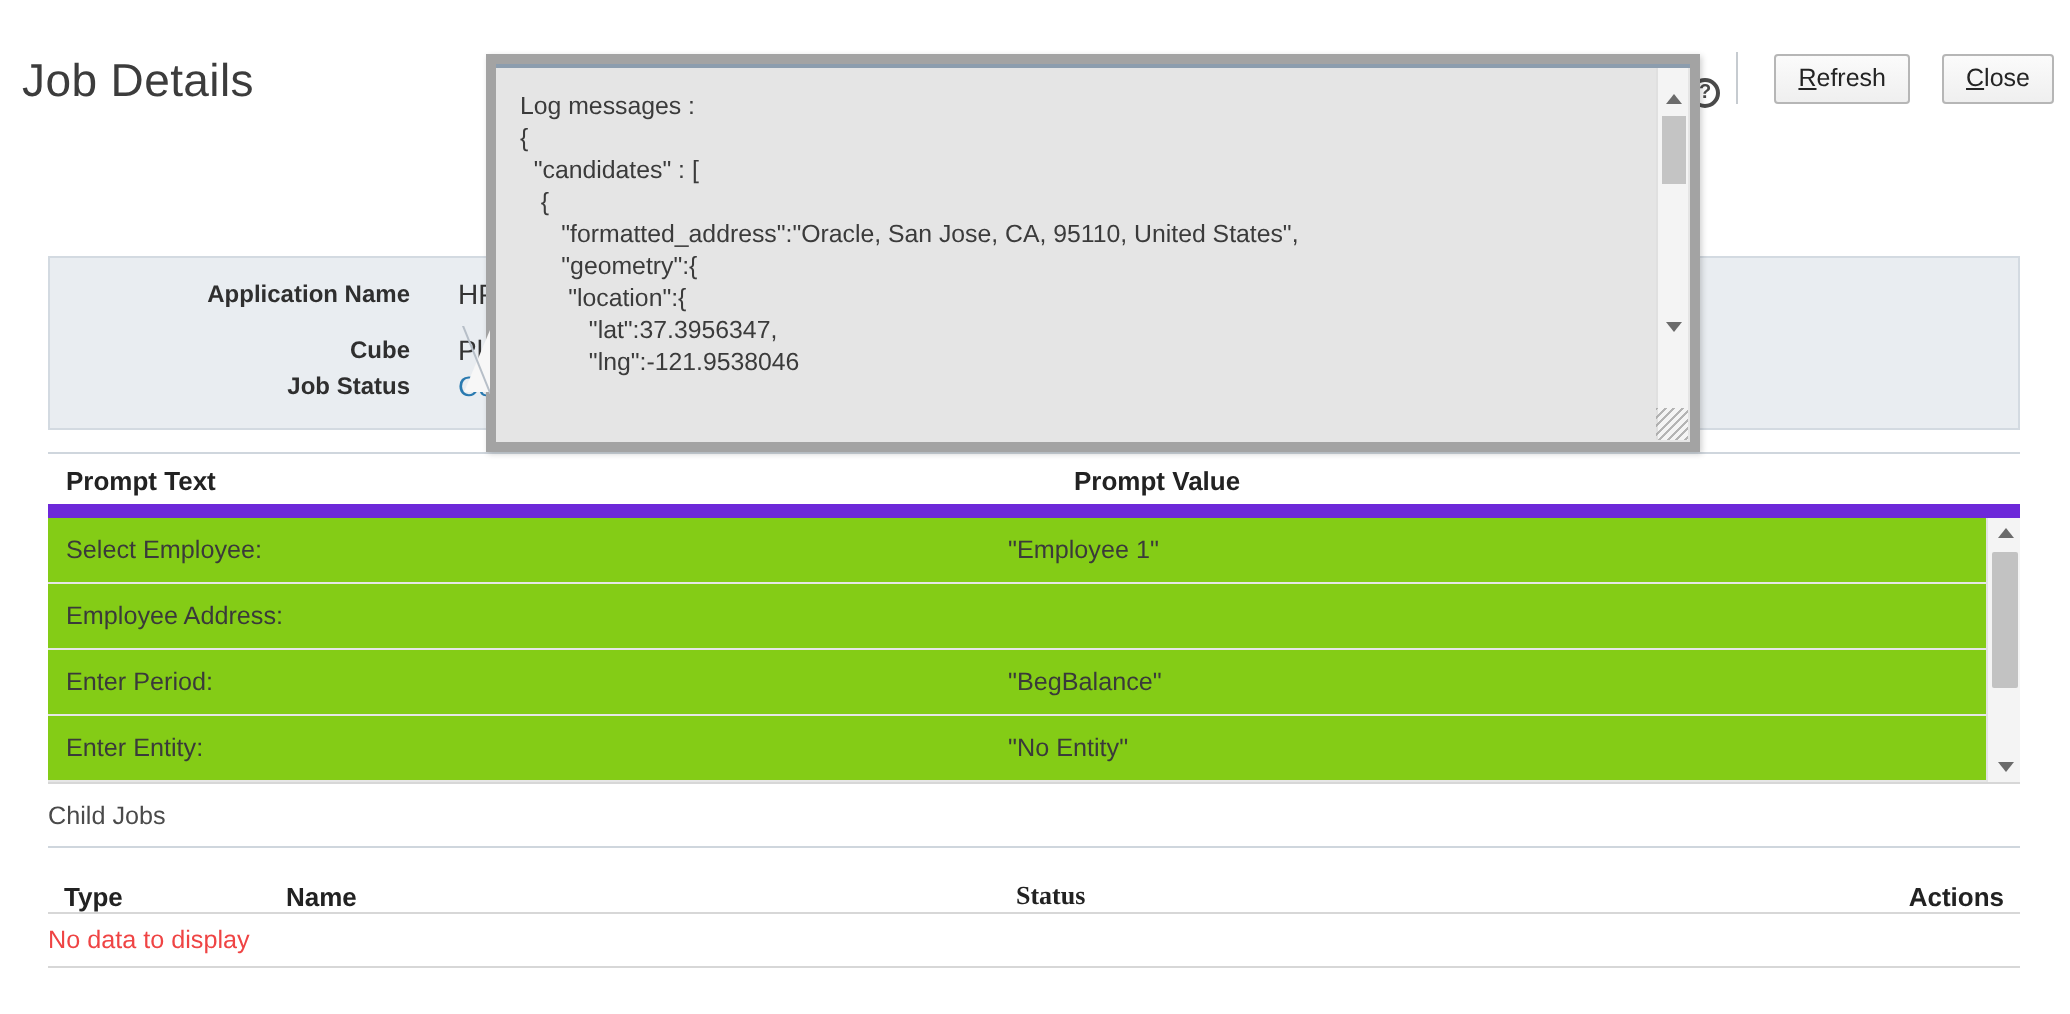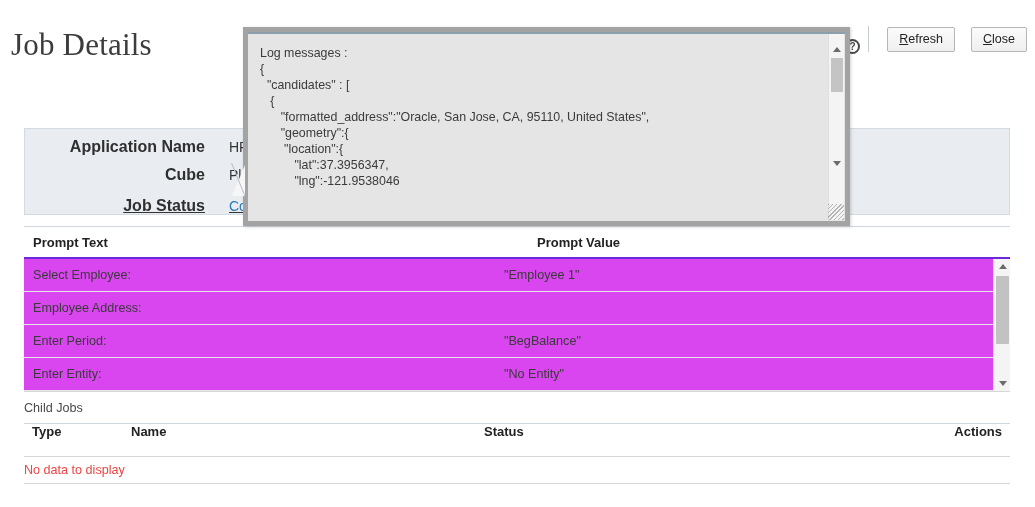--- a/index.html
+++ b/index.html
@@ -15,22 +15,22 @@
     position: relative;
     width: 1035px;
     height: 507px;
     background: #ffffff;
   }
 
   
   .page-title {
     position: absolute;
     left: 11px; top: 27px;
-    font-family: Liberation Serif, serif;
-    font-size: 31px;
+    font-family: Liberation Sans, sans-serif;
+    font-size: 23px;
     color: #3c3c3c;
     letter-spacing: 0.2px;
     white-space: nowrap;
   }
   .header-tools {
     position: absolute;
     right: 8px; top: 26px;
     display: flex;
     align-items: center;
     gap: 8px;
@@ -83,25 +83,25 @@
   }
   .info-row {
     position: absolute;
     left: 0;
     height: 28px;
     display: flex;
     align-items: center;
   }
   .info-row.r1 { top: 4px; }
   .info-row.r2 { top: 32px; }
-  .info-row.r3 { top: 63px; text-decoration: underline; }
+  .info-row.r3 { top: 50px; }
   .info-label {
     width: 180px;
     text-align: right;
-    font-size: 16px;
+    font-size: 12px;
     font-weight: bold;
     color: #2f2f2f;
     padding-right: 0;
   }
   .info-value {
     margin-left: 24px;
     font-size: 14px;
     color: #333333;
   }
   .info-value.link {
@@ -120,39 +120,39 @@
   
   .prompt-table {
     position: absolute;
     left: 24px; top: 228px;
     width: 986px;
   }
   .pt-head {
     display: flex;
     height: 31px;
     align-items: center;
-    border-bottom: 2px solid #6d28d9;
+    border-bottom: 7px solid #6d28d9;
   }
   .pt-head .c1 { width: 480px; padding-left: 9px; }
   .pt-head .c2 { flex: 1; padding-left: 33px; }
   .pt-head .th {
     font-size: 13px;
     font-weight: bold;
     color: #222222;
   }
   .pt-body {
     position: relative;
     border-bottom: 1px solid #d7d7d7;
   }
   .pt-row {
     display: flex;
     height: 33px;
     align-items: center;
     border-bottom: 1px solid #e6e6e6;
-    background: #d946ef;
+    background: #84cc16;
   }
   .pt-row:last-child { border-bottom: none; }
   .pt-row .c1 { width: 480px; padding-left: 9px; }
   .pt-row .c2 { flex: 1; }
   .pt-row .td {
     font-size: 12.6px;
     color: #3a3a3a;
   }
 
   
@@ -199,31 +199,32 @@
     background: #cfd6dd;
   }
   .child-table {
     position: absolute;
     left: 24px; top: 424px;
     width: 986px;
   }
   .cj-head {
     display: flex;
     height: 33px;
-    align-items: flex-start;
+    align-items: flex-end;
     border-bottom: 1px solid #d7d7d7;
+    gap: 12px;
   }
   .cj-head .th {
     font-size: 13px;
     font-weight: bold;
     color: #222222;
   }
   .cj-head .c1 { width: 107px; padding-left: 8px; }
   .cj-head .c2 { width: 353px; }
-  .cj-head .c3 { width: 430px; }
+  .cj-head .c3 { width: 430px; font-family: Liberation Serif, serif; }
   .cj-head .c4 { flex: 1; text-align: right; padding-right: 8px; }
   .cj-empty {
     height: 27px;
     display: flex;
     align-items: center;
     padding-left: 0px;
     font-size: 12.6px;
     color: #ef4444;
     border-bottom: 1px solid #d7d7d7;
   }

